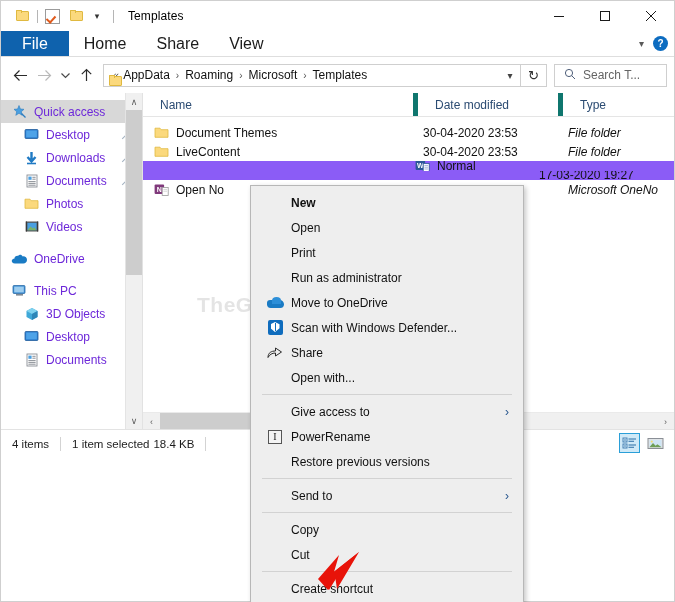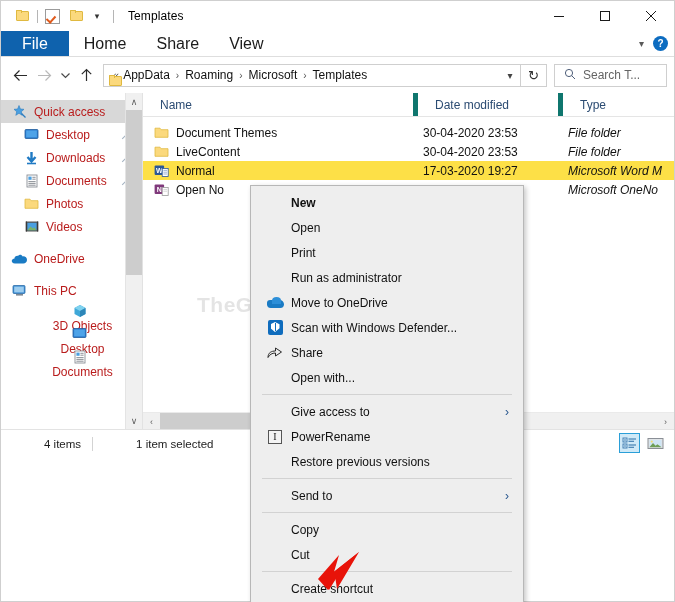--- a/index.html
+++ b/index.html
@@ -54,25 +54,25 @@
   .crumb-caret{margin-left:auto;width:20px;text-align:center;color:#444;font-size:10px;}
   .refreshbtn{width:26px;height:23px;border:1px solid #cfcfcf;border-left:none;background:#fff;display:flex;align-items:center;justify-content:center;box-sizing:border-box;color:#333;font-size:13px;}
   .searchbox{width:113px;height:23px;border:1px solid #cfcfcf;background:#fff;display:flex;align-items:center;margin-left:7px;box-sizing:border-box;}
   .searchbox .sic{margin:0 7px 0 9px;}
   .search-ph{font-size:12px;color:#646464;}
 
   
   .content{display:flex;height:336px;position:relative;}
   .navpane{width:141px;position:relative;background:#fff;overflow:hidden;}
   .navlist{padding-top:7px;}
-  .navitem{height:23px;display:flex;align-items:center;padding-left:10px;font-size:12px;color:#b91c1c;position:relative;white-space:nowrap;}
+  .navitem{height:23px;display:flex;align-items:center;padding-left:10px;font-size:12px;color:#6d28d9;position:relative;white-space:nowrap;}
   .navitem.sel{background:#d8d8d8;}
   .navitem .nic{width:17px;display:flex;align-items:center;justify-content:center;margin-right:6px;flex:0 0 17px;}
   .navitem.indent{padding-left:22px;}
-  .navitem.indent2{padding-left:22px;flex-direction:column;}
+  .navitem.indent2{padding-left:22px;}
   .pin{position:absolute;right:10px;top:6px;}
   .gap{height:9px;}
 
   .navscroll{position:absolute;right:0;top:0;width:17px;height:100%;background:#f0f0f0;border-left:1px solid #e4e4e4;box-sizing:border-box;}
   .navscroll .arrowbox{height:17px;display:flex;align-items:center;justify-content:center;color:#5c5c5c;font-size:9px;}
   .navscroll .arrowbox.bottom{position:absolute;bottom:0;left:0;right:0;}
   .navthumb{position:absolute;left:0;right:0;top:17px;height:165px;background:#cdcdcd;}
 
   .splitter{width:1px;background:#e2e2e2;}
 
@@ -80,36 +80,36 @@
   .colhead{height:23px;display:flex;align-items:center;border-bottom:1px solid #e5e5e5;font-size:12px;color:#2b4b72;position:relative;background:#fff;}
   .col{height:23px;display:flex;align-items:center;box-sizing:border-box;padding-left:17px;position:relative;}
   .col + .col{border-left:5px solid #0f766e;}
   .col.name{width:270px;}
   .col.date{width:145px;}
   .col.type{flex:1;}
   .sortmark{position:absolute;left:125px;top:-7px;font-size:9px;color:#5b5b5b;}
 
   .rows{padding-top:6px;}
   .row{height:19px;display:flex;align-items:flex-end;font-size:12px;color:#111;position:relative;}
-  .row.sel{background:#fde047;}
+  .row.sel{background:#8b5cf6;flex-direction:column;}
   .cell{height:19px;display:flex;align-items:center;box-sizing:border-box;overflow:hidden;white-space:nowrap;}
   .cell.name{width:270px;padding-left:10px;}
   .cell.date{width:145px;padding-left:10px;}
   .cell.type{flex:1;padding-left:10px;font-style:italic;}
   .cell .ricon{width:17px;flex:0 0 17px;display:flex;align-items:center;justify-content:center;margin-right:6px;}
 
   .hscroll{position:absolute;left:0;right:0;bottom:0;height:17px;background:#f0f0f0;border-top:1px solid #eaeaea;box-sizing:border-box;}
   .hscroll .ha{position:absolute;top:0;width:17px;height:17px;display:flex;align-items:center;justify-content:center;color:#5c5c5c;font-size:9px;}
   .hscroll .ha.l{left:0;}
   .hscroll .ha.r{right:0;}
   .hthumb{position:absolute;left:17px;top:0;height:17px;width:360px;background:#cdcdcd;}
 
   
   .status{height:27px;border-top:1px solid #e3e3e3;display:flex;align-items:center;font-size:11.5px;color:#1c1c1c;position:relative;background:#fff;}
-  .st-item{padding:0 11px;margin-left:32px;}
+  .st-item{padding:0 11px;}
   .st-div{width:1px;height:14px;background:#d3d3d3;}
   .viewbtns{position:absolute;right:8px;top:3px;display:flex;gap:5px;}
   .vb{width:21px;height:20px;display:flex;align-items:center;justify-content:center;box-sizing:border-box;}
   .vb.active{border:1px solid #2a9fd8;background:#cfe9f7;}
 
   
   .ctxmenu{
     position:absolute;left:249px;top:184px;width:274px;height:418px;
     background:#eeeeee;border:1px solid #b7b7b7;box-sizing:border-box;
     box-shadow:2px 2px 5px rgba(0,0,0,.22);

